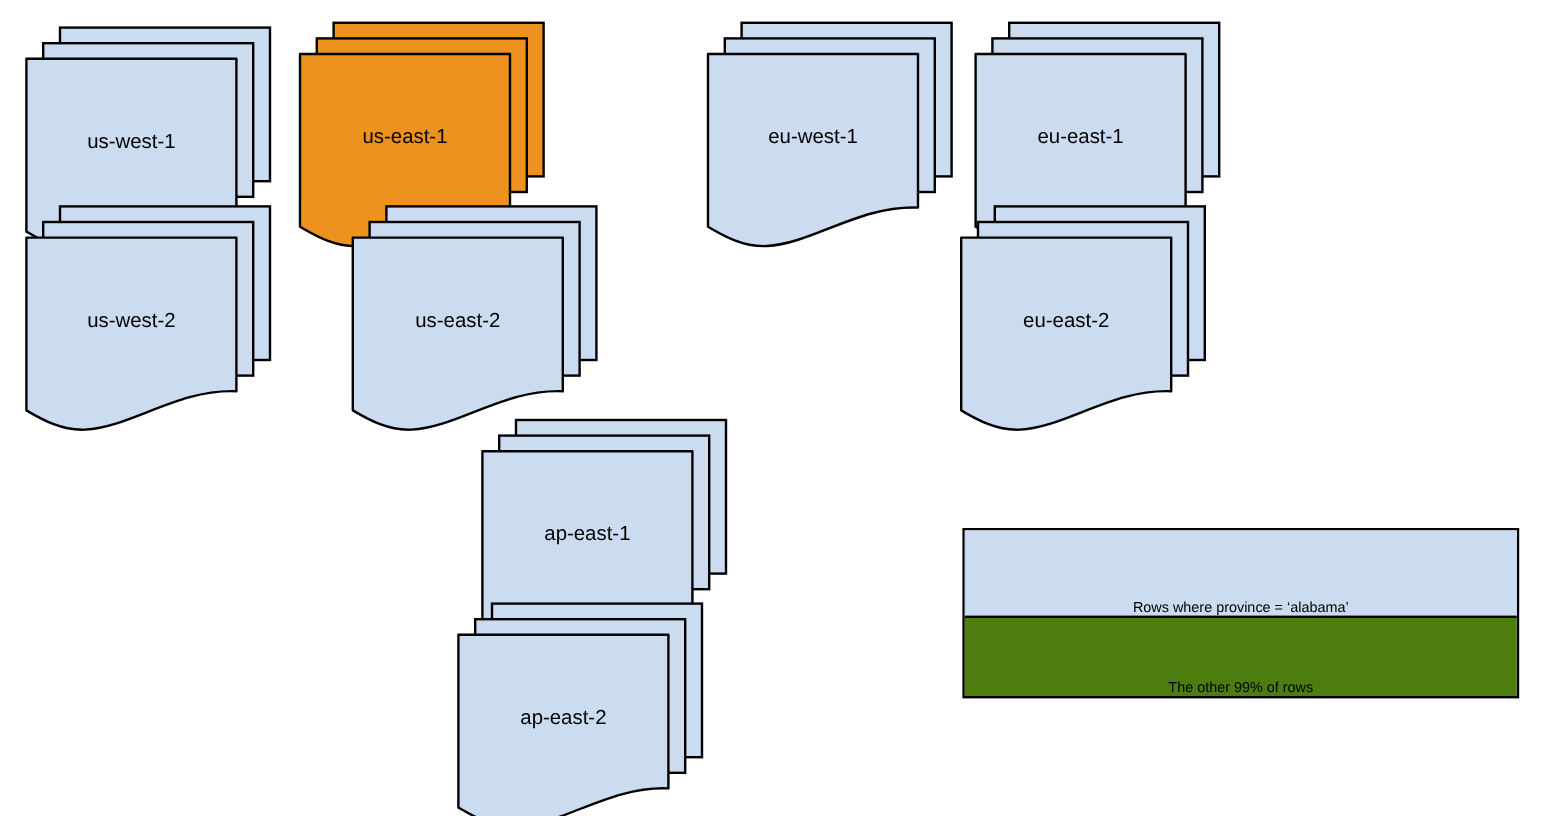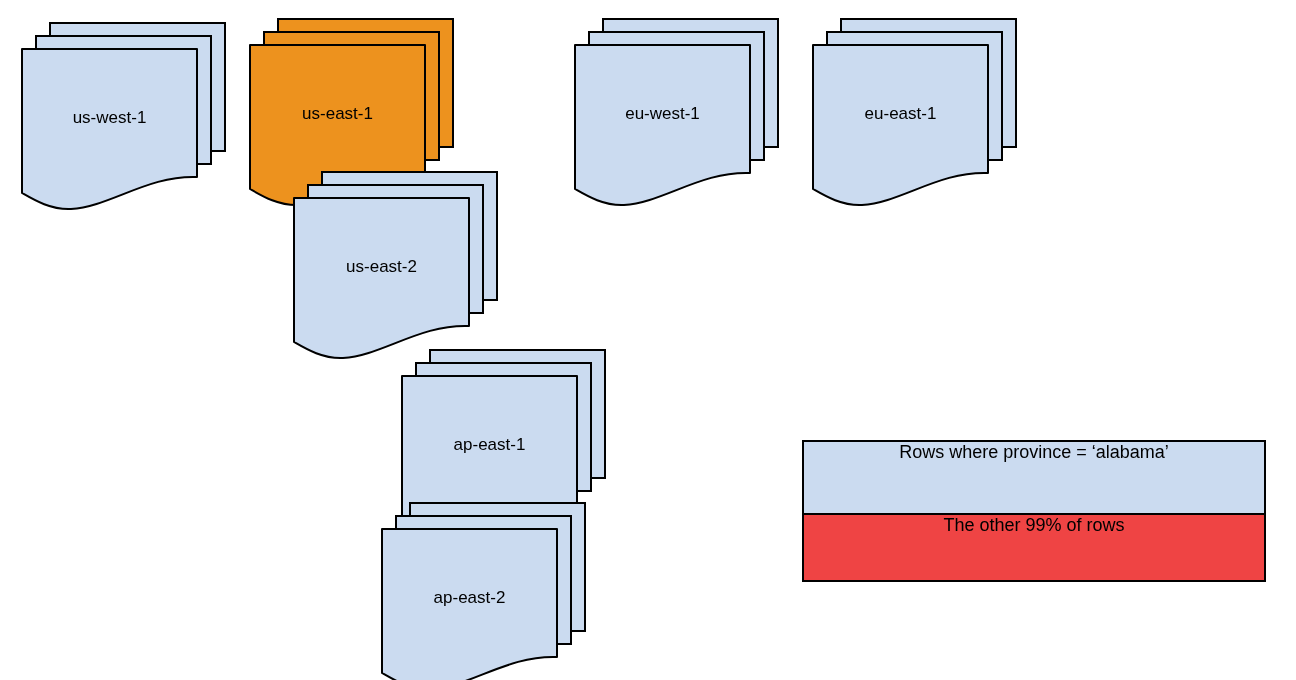--- a/index.html
+++ b/index.html
@@ -25,23 +25,23 @@
 
   
   .legend{
     position:absolute;
     box-sizing:border-box;
     border:2px solid #000000;
   }
   .legend-row{
     box-sizing:border-box;
     display:flex;
-    align-items:flex-start;
+    align-items:flex-end;
     justify-content:center;
-    font-size:18px;
+    font-size:12px;
     color:#000000;
     width:100%;
   }
   .legend-row.top{border-bottom:2px solid #000000;}
 </style>
 </head>
 <body>
 
 <div id="canvas">
     <div class="stack" style="left: 21px; top: 22px;">
@@ -57,47 +57,67 @@
     <div class="stack" style="left: 249px; top: 18px;">
       <svg width="207" height="184" viewBox="-1 -1 207 184">
         <rect x="28" y="0" width="175" height="128" fill="#ED921E" stroke="#000000" stroke-width="2"></rect>
         <rect x="14" y="13" width="175" height="128" fill="#ED921E" stroke="#000000" stroke-width="2"></rect>
         <g transform="translate(0,26)">
           <path d="M 0 0 L 175 0 L 175 128 C 126 126 87.5 158 49.00000000000001 160 C 28 161 10.5 150 0 144 Z" fill="#ED921E" stroke="#000000" stroke-width="2" stroke-linejoin="round"></path>
           <text class="lbl" x="87.5" y="69.92">us-east-1</text>
         </g>
       </svg>
     </div>
-    <div class="stack" style="left: 574px; top: 18px;">
+    <div class="stack" style="left: 589px; top: 18px;">
       <svg width="207" height="184" viewBox="-1 -1 207 184">
         <rect x="28" y="0" width="175" height="128" fill="#CBDBF0" stroke="#000000" stroke-width="2"></rect>
         <rect x="14" y="13" width="175" height="128" fill="#CBDBF0" stroke="#000000" stroke-width="2"></rect>
         <g transform="translate(0,26)">
           <path d="M 0 0 L 175 0 L 175 128 C 126 126 87.5 158 49.00000000000001 160 C 28 161 10.5 150 0 144 Z" fill="#CBDBF0" stroke="#000000" stroke-width="2" stroke-linejoin="round"></path>
           <text class="lbl" x="87.5" y="69.92">eu-west-1</text>
         </g>
       </svg>
     </div>
     <div class="stack" style="left: 800px; top: 18px; padding-left: 12px;">
       <svg width="207" height="184" viewBox="-1 -1 207 184">
         <rect x="28" y="0" width="175" height="128" fill="#CBDBF0" stroke="#000000" stroke-width="2"></rect>
         <rect x="14" y="13" width="175" height="128" fill="#CBDBF0" stroke="#000000" stroke-width="2"></rect>
         <g transform="translate(0,26)">
           <path d="M 0 0 L 175 0 L 175 128 C 126 126 87.5 158 49.00000000000001 160 C 28 161 10.5 150 0 144 Z" fill="#CBDBF0" stroke="#000000" stroke-width="2" stroke-linejoin="round"></path>
           <text class="lbl" x="87.5" y="69.92">eu-east-1</text>
         </g>
       </svg>
     </div>
+    <div class="stack" style="left: 21px; top: 171px;">
+      <svg width="207" height="184" viewBox="-1 -1 207 184">
+        <rect x="28" y="0" width="175" height="128" fill="#CBDBF0" stroke="#000000" stroke-width="2"></rect>
+        <rect x="14" y="13" width="175" height="128" fill="#CBDBF0" stroke="#000000" stroke-width="2"></rect>
+        <g transform="translate(0,26)">
+          <path d="M 0 0 L 175 0 L 175 128 C 126 126 87.5 158 49.00000000000001 160 C 28 161 10.5 150 0 144 Z" fill="#CBDBF0" stroke="#000000" stroke-width="2" stroke-linejoin="round"></path>
+          <text class="lbl" x="87.5" y="69.92">us-west-2</text>
+        </g>
+      </svg>
+    </div>
     <div class="stack" style="left: 249px; top: 171px; margin-left: 44px;">
       <svg width="207" height="184" viewBox="-1 -1 207 184">
         <rect x="28" y="0" width="175" height="128" fill="#CBDBF0" stroke="#000000" stroke-width="2"></rect>
         <rect x="14" y="13" width="175" height="128" fill="#CBDBF0" stroke="#000000" stroke-width="2"></rect>
         <g transform="translate(0,26)">
           <path d="M 0 0 L 175 0 L 175 128 C 126 126 87.5 158 49.00000000000001 160 C 28 161 10.5 150 0 144 Z" fill="#CBDBF0" stroke="#000000" stroke-width="2" stroke-linejoin="round"></path>
           <text class="lbl" x="87.5" y="69.92">us-east-2</text>
+        </g>
+      </svg>
+    </div>
+    <div class="stack" style="left: 800px; top: 171px;">
+      <svg width="207" height="184" viewBox="-1 -1 207 184">
+        <rect x="28" y="0" width="175" height="128" fill="#CBDBF0" stroke="#000000" stroke-width="2"></rect>
+        <rect x="14" y="13" width="175" height="128" fill="#CBDBF0" stroke="#000000" stroke-width="2"></rect>
+        <g transform="translate(0,26)">
+          <path d="M 0 0 L 175 0 L 175 128 C 126 126 87.5 158 49.00000000000001 160 C 28 161 10.5 150 0 144 Z" fill="#CBDBF0" stroke="#000000" stroke-width="2" stroke-linejoin="round"></path>
+          <text class="lbl" x="87.5" y="69.92">eu-east-2</text>
         </g>
       </svg>
     </div>
     <div class="stack" style="left: 401px; top: 349px;">
       <svg width="207" height="184" viewBox="-1 -1 207 184">
         <rect x="28" y="0" width="175" height="128" fill="#CBDBF0" stroke="#000000" stroke-width="2"></rect>
         <rect x="14" y="13" width="175" height="128" fill="#CBDBF0" stroke="#000000" stroke-width="2"></rect>
         <g transform="translate(0,26)">
           <path d="M 0 0 L 175 0 L 175 128 C 126 126 87.5 158 49.00000000000001 160 C 28 161 10.5 150 0 144 Z" fill="#CBDBF0" stroke="#000000" stroke-width="2" stroke-linejoin="round"></path>
           <text class="lbl" x="87.5" y="69.92">ap-east-1</text>
@@ -111,17 +131,17 @@
         <g transform="translate(0,26)">
           <path d="M 0 0 L 175 0 L 175 128 C 126 126 87.5 158 49.00000000000001 160 C 28 161 10.5 150 0 144 Z" fill="#CBDBF0" stroke="#000000" stroke-width="2" stroke-linejoin="round"></path>
           <text class="lbl" x="87.5" y="69.92">ap-east-2</text>
         </g>
       </svg>
     </div>
     <div class="legend" style="left: 802px; top: 440px; width: 464px; height: 142px;">
       <div class="legend-row top" style="background: rgb(203, 219, 240); height: 73px;">
         <span>Rows where province = ‘alabama’</span>
       </div>
-      <div class="legend-row" style="background: #ef4444; height: 65px;">
+      <div class="legend-row" style="background: #4d7c0f; height: 65px;">
         <span>The other 99% of rows</span>
       </div>
     </div>
   </div>
 
 </body></html>

